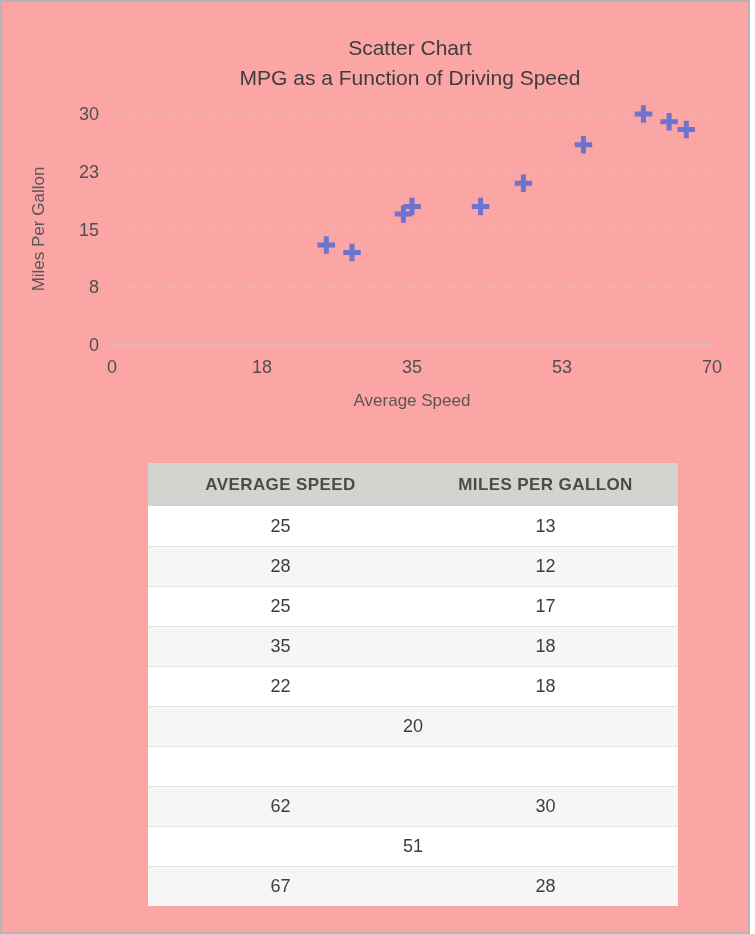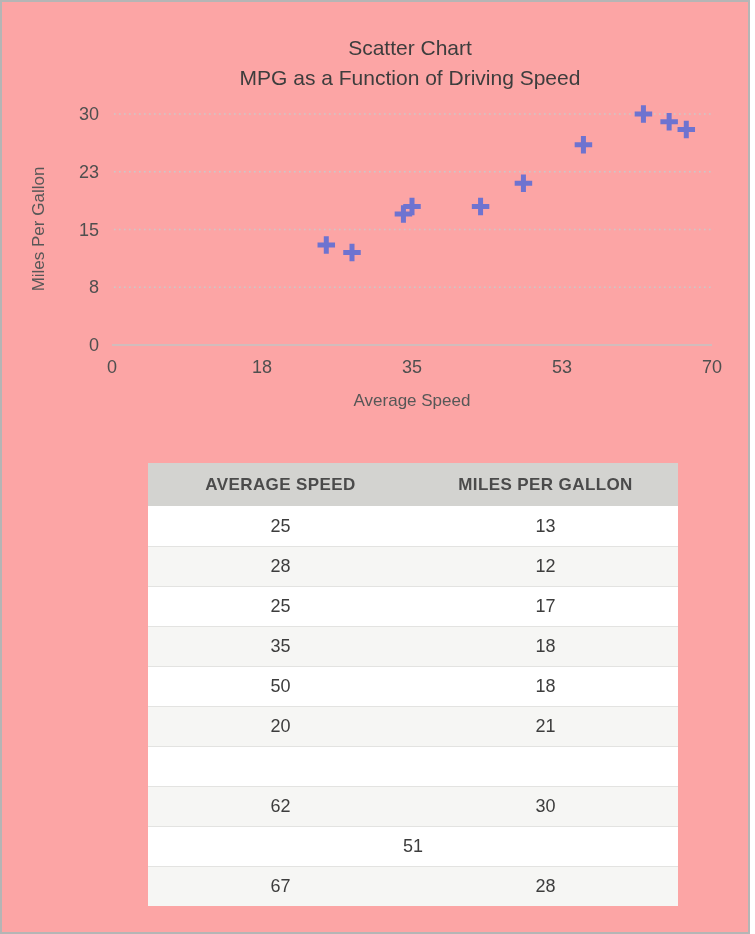--- a/index.html
+++ b/index.html
@@ -127,26 +127,25 @@
         </div>
         <div class="tr">
           <div class="td">25</div>
           <div class="td">17</div>
         </div>
         <div class="tr alt">
           <div class="td">35</div>
           <div class="td">18</div>
         </div>
         <div class="tr">
-          <div class="td">50</div>
+          <div class="td">22</div>
           <div class="td">18</div>
         </div>
         <div class="tr alt">
           <div class="td">20</div>
-          <div class="td">21</div>
         </div>
         <div class="tr">
         </div>
         <div class="tr alt">
           <div class="td">62</div>
           <div class="td">30</div>
         </div>
         <div class="tr">
           <div class="td">51</div>
         </div>

